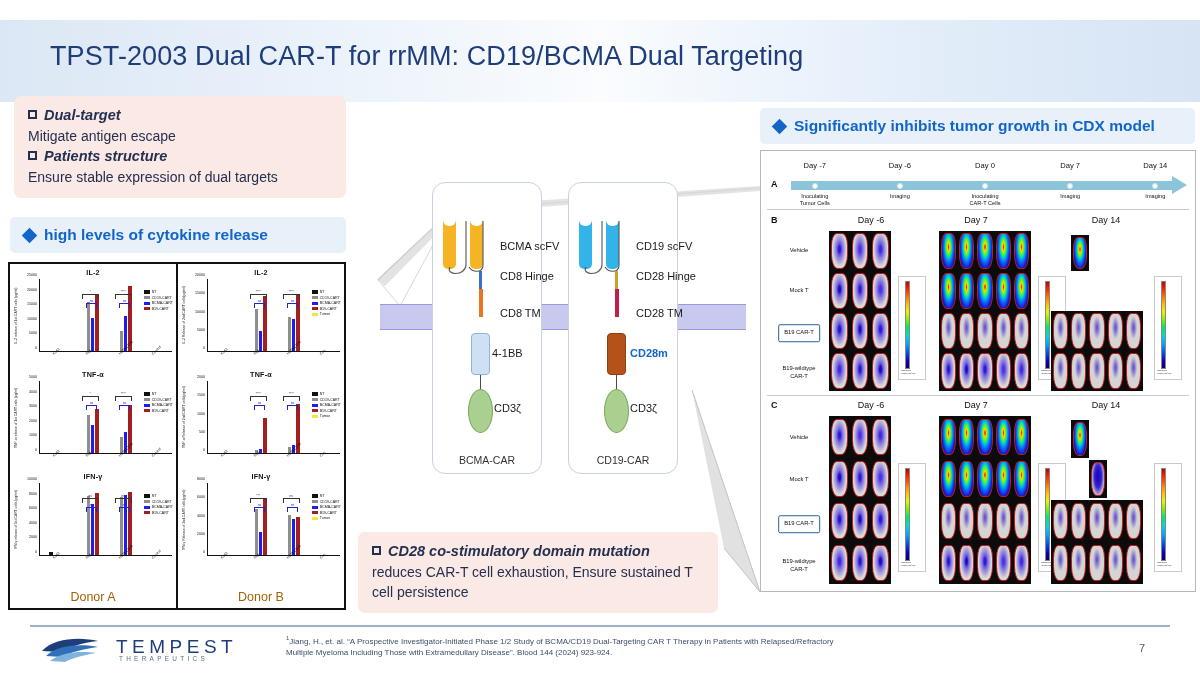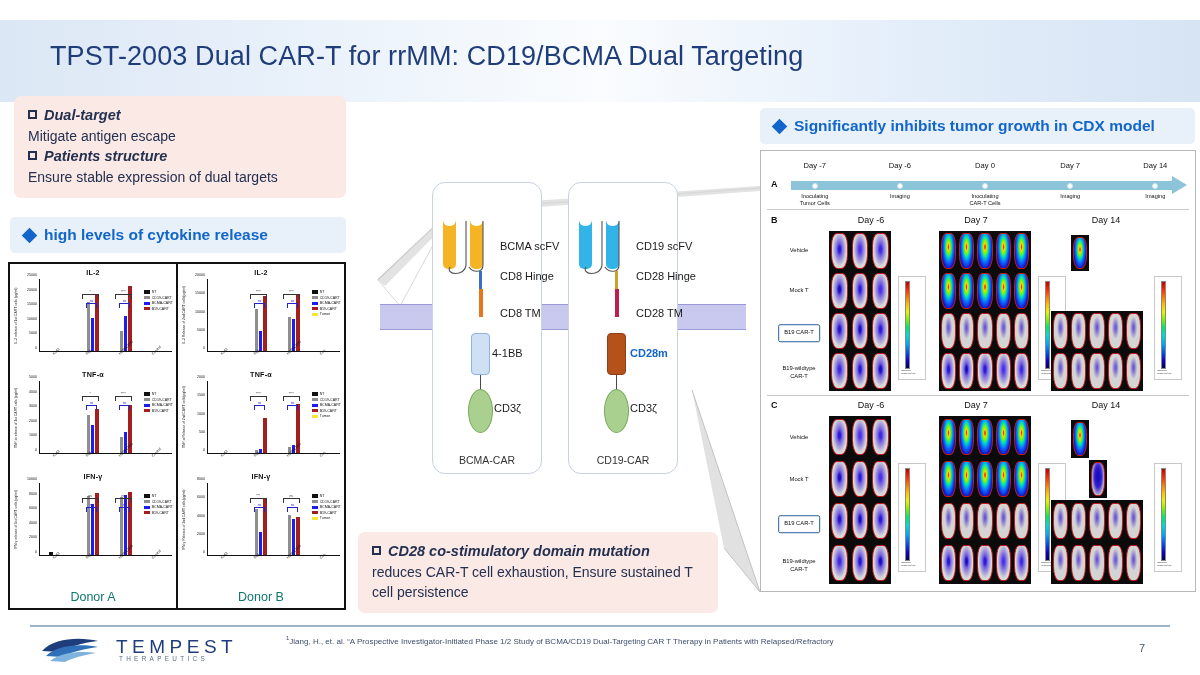--- a/index.html
+++ b/index.html
@@ -61,21 +61,21 @@
 
   
   #cytokine-panel {
     position: absolute; left: 8px; top: 262px; width: 338px; height: 348px;
     border: 2px solid #111; background: #fff; display: flex;
   }
   .donor-col { flex: 1; position: relative; }
   .donor-col + .donor-col { border-left: 2px solid #111; }
   .donor-name {
     position: absolute; bottom: 4px; left: 0; right: 0; text-align: center;
-    font-size: 12.5px; color: #0f766e;
+    font-size: 12.5px; color: #a16207;
   }
   .mini-chart { position: relative; height: 98px; margin: 4px 2px 0 2px; }
   .mc-title {
     text-align: center; font-size: 7.2px; font-weight: bold; color: #111;
     margin-bottom: 1px; letter-spacing: .2px;
   }
   .mc-body { position: absolute; left: 0; right: 0; top: 11px; bottom: 14px; display: flex; }
   .mc-ylab {
     writing-mode: vertical-rl; transform: rotate(180deg);
     font-size: 3.4px; color: #222; width: 8px;
@@ -1019,14 +1019,15 @@
   <svg style="position:absolute;left:0;top:2px;width:66px;height:30px;">
     <path d="M4,16 C16,2 44,2 60,6 C44,8 30,12 22,17 Z" fill="#1f3d7a"></path>
     <path d="M8,21 C20,9 46,9 60,12 C46,14 32,17 24,22 Z" fill="#2f70b8"></path>
     <path d="M12,26 C24,16 46,16 58,18 C46,20 34,23 27,27 Z" fill="#7fb2dd"></path>
   </svg>
   <div class="logo-text">TEMPEST</div>
   <div class="logo-sub">THERAPEUTICS</div>
 </div>
 <div id="footnote">
   <div><sup>1</sup><span>Jiang, H., et. al. “A Prospective Investigator-Initiated Phase 1/2 Study of BCMA/CD19 Dual-Targeting CAR T Therapy in Patients with Relapsed/Refractory</span></div>
+  <div>Multiple Myeloma Including Those with Extramedullary Disease”. Blood 144 (2024) 923-924.</div>
 </div>
 <div id="slide-number">7</div>
 
 </body></html>

